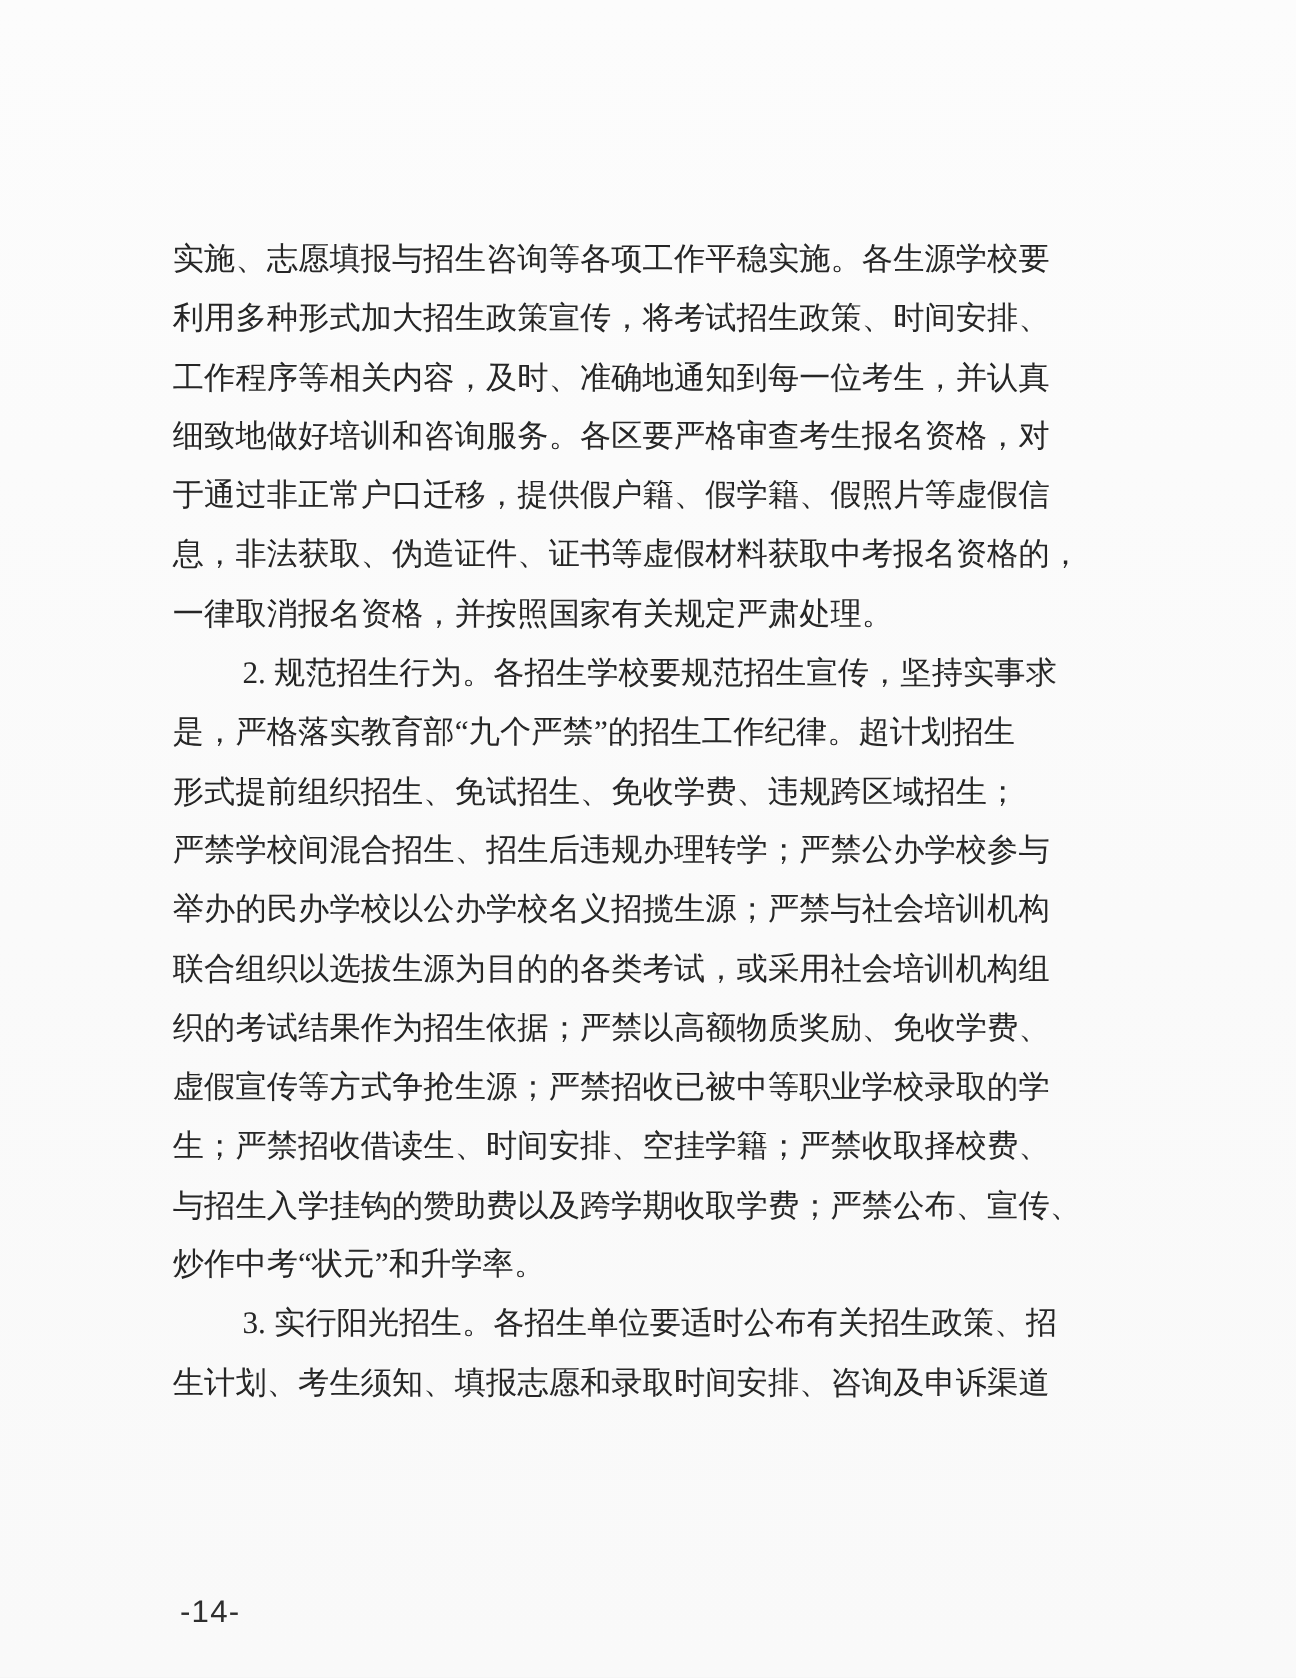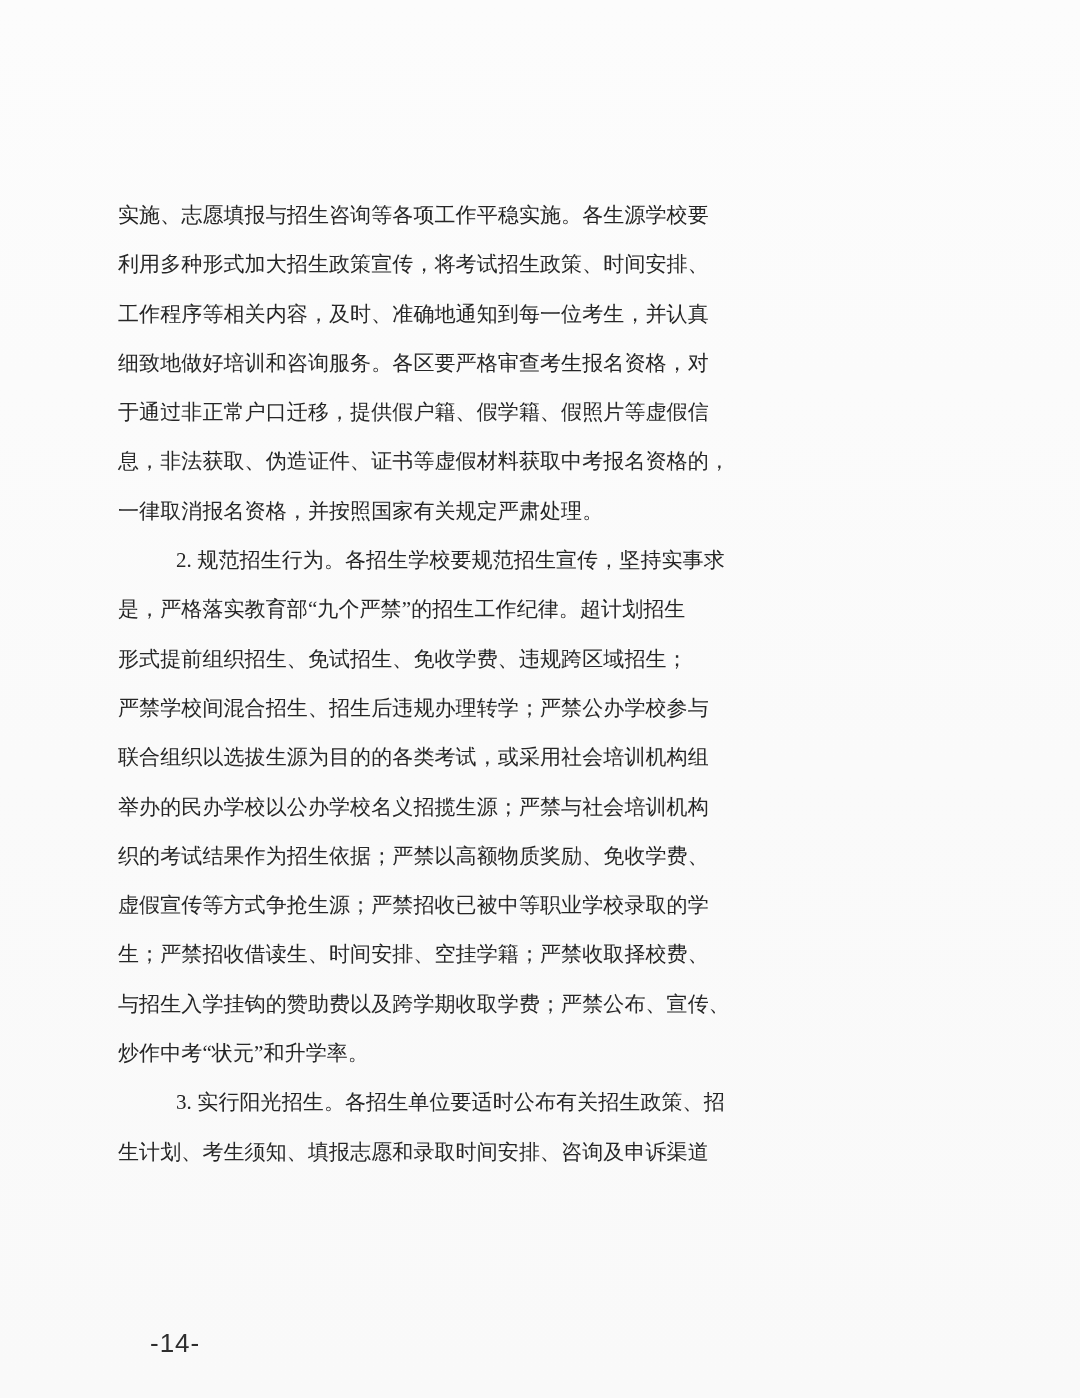--- a/index.html
+++ b/index.html
@@ -16,26 +16,27 @@
     color: #262626;
     overflow: hidden;
   }
   .text-block {
     position: absolute;
     left: 118px;
     top: 191px;
     width: 812px;
   }
   .line {
-    font-size: 21px;
+    font-size: 26px;
     line-height: 49.3px;
     height: 49.3px;
     white-space: nowrap;
     letter-spacing: 0.1px;
     text-rendering: optimizeLegibility;
+    margin-left: 26px;
   }
   .line.indent {
     text-indent: 58px;
   }
   .page-number {
     position: absolute;
     left: 150px;
     top: 1328px;
     font-size: 26px;
     letter-spacing: 1px;
@@ -52,22 +53,22 @@
     <div class="line">利用多种形式加大招生政策宣传，将考试招生政策、时间安排、</div>
     <div class="line">工作程序等相关内容，及时、准确地通知到每一位考生，并认真</div>
     <div class="line">细致地做好培训和咨询服务。各区要严格审查考生报名资格，对</div>
     <div class="line">于通过非正常户口迁移，提供假户籍、假学籍、假照片等虚假信</div>
     <div class="line">息，非法获取、伪造证件、证书等虚假材料获取中考报名资格的，</div>
     <div class="line">一律取消报名资格，并按照国家有关规定严肃处理。</div>
     <div class="line indent">2. 规范招生行为。各招生学校要规范招生宣传，坚持实事求</div>
     <div class="line">是，严格落实教育部“九个严禁”的招生工作纪律。超计划招生</div>
     <div class="line">形式提前组织招生、免试招生、免收学费、违规跨区域招生；</div>
     <div class="line">严禁学校间混合招生、招生后违规办理转学；严禁公办学校参与</div>
+    <div class="line">举办的民办学校以公办学校名义招揽生源；严禁与社会培训机构</div>
     <div class="line">联合组织以选拔生源为目的的各类考试，或采用社会培训机构组</div>
-    <div class="line">举办的民办学校以公办学校名义招揽生源；严禁与社会培训机构</div>
     <div class="line">织的考试结果作为招生依据；严禁以高额物质奖励、免收学费、</div>
     <div class="line">虚假宣传等方式争抢生源；严禁招收已被中等职业学校录取的学</div>
     <div class="line">生；严禁招收借读生、时间安排、空挂学籍；严禁收取择校费、</div>
     <div class="line">与招生入学挂钩的赞助费以及跨学期收取学费；严禁公布、宣传、</div>
     <div class="line">炒作中考“状元”和升学率。</div>
     <div class="line indent">3. 实行阳光招生。各招生单位要适时公布有关招生政策、招</div>
     <div class="line">生计划、考生须知、填报志愿和录取时间安排、咨询及申诉渠道</div>
   </div>
 
   <div class="page-number">-14-</div>

